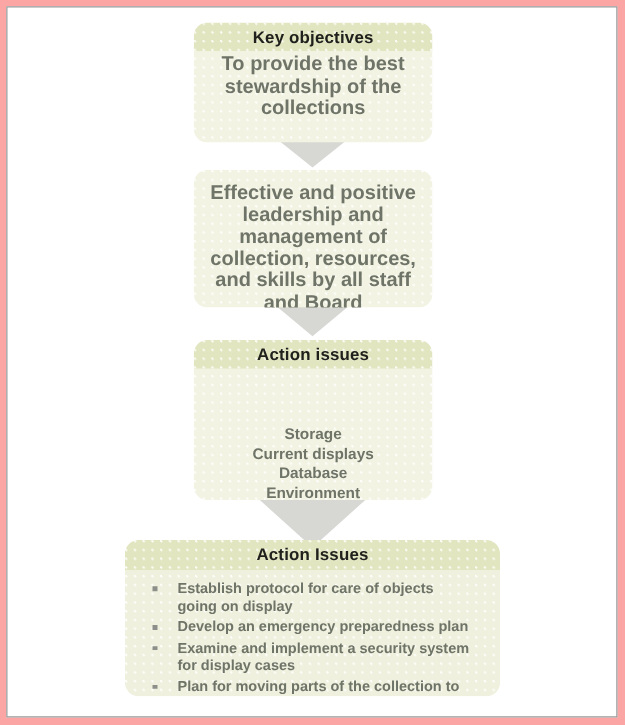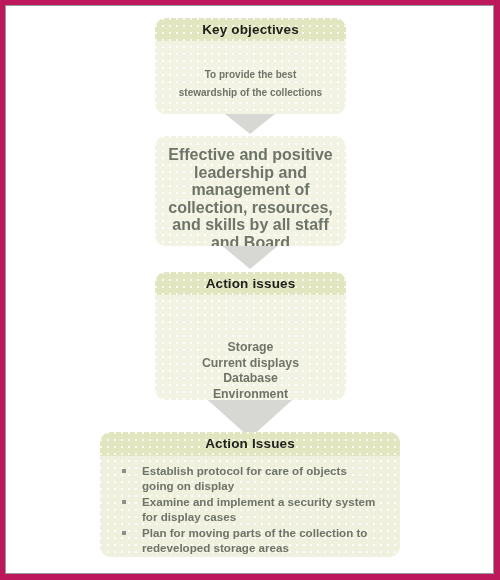--- a/index.html
+++ b/index.html
@@ -12,21 +12,21 @@
     height: 580px;
     font-family: "Liberation Sans", sans-serif;
     overflow: hidden;
   }
 
   #page {
     position: relative;
     width: 500px;
     height: 580px;
     box-sizing: border-box;
-    background: #be185d;
+    background: #fca5a5;
   }
 
   
   #frame {
     position: absolute;
     left: 5px;
     top: 5px;
     width: 489px;
     height: 569px;
     box-sizing: border-box;
@@ -105,22 +105,22 @@
     top: 18px;
     width: 191px;
     height: 96px;
   }
   #box-objectives .box-header {
     height: 23px;
     line-height: 23px;
     font-size: 13.5px;
   }
   #box-objectives .box-body {
-    padding: 25px 22px 0 22px;
-    font-size: 10px;
+    padding: 2px 22px 0 22px;
+    font-size: 16px;
     line-height: 17.5px;
   }
 
   
   #box-result {
     left: 155px;
     top: 136px;
     width: 191px;
     height: 110px;
   }
@@ -242,20 +242,21 @@
 
     <div class="box shaded" id="box-action-issues-detail">
       <div class="box-header">Action Issues</div>
       <ul class="bullet-list">
         <li>
           <span class="bullet-mark"></span>
           <span>Establish protocol for care of objects going on display</span>
         </li>
         <li>
           <span class="bullet-mark"></span>
+          <span>Develop an emergency preparedness plan</span>
         </li>
         <li>
           <span class="bullet-mark"></span>
           <span>Examine and implement a security system for display cases</span>
         </li>
         <li>
           <span class="bullet-mark"></span>
           <span>Plan for moving parts of the collection to redeveloped storage areas</span>
         </li>
       </ul>

